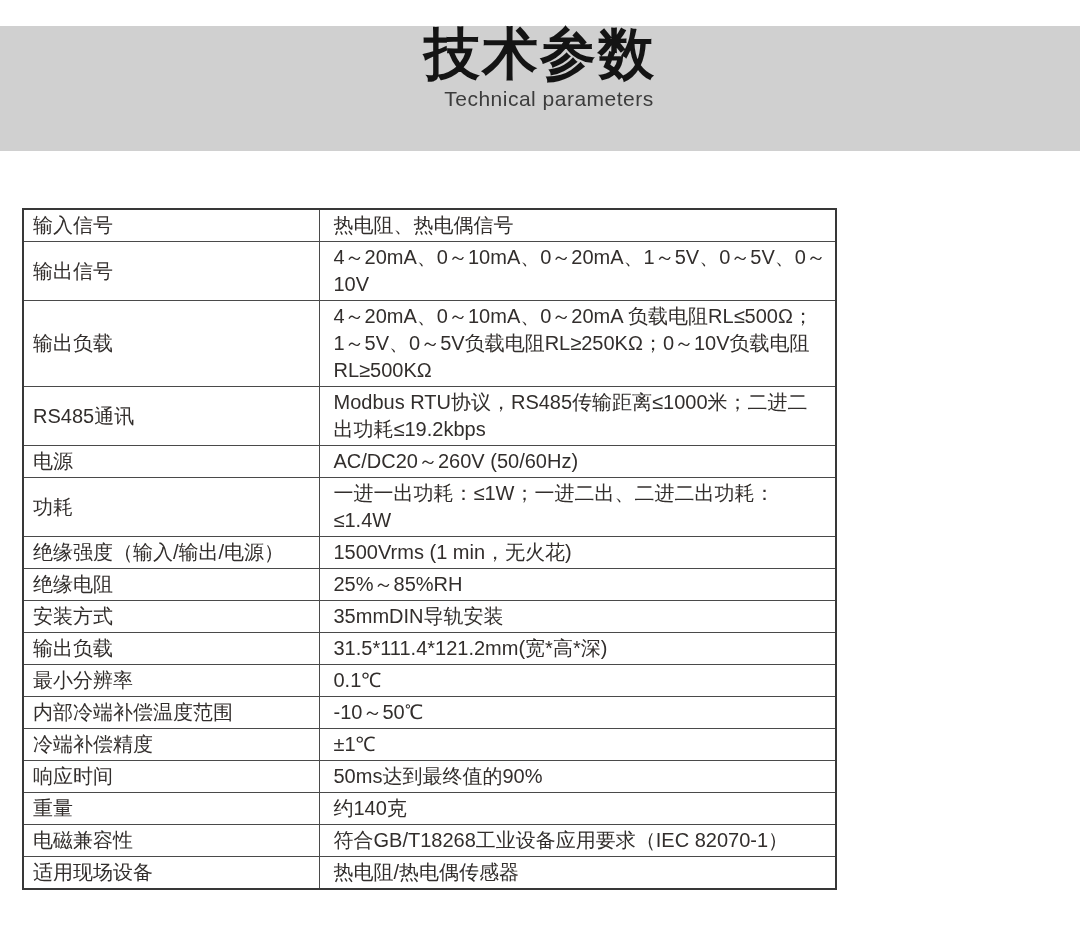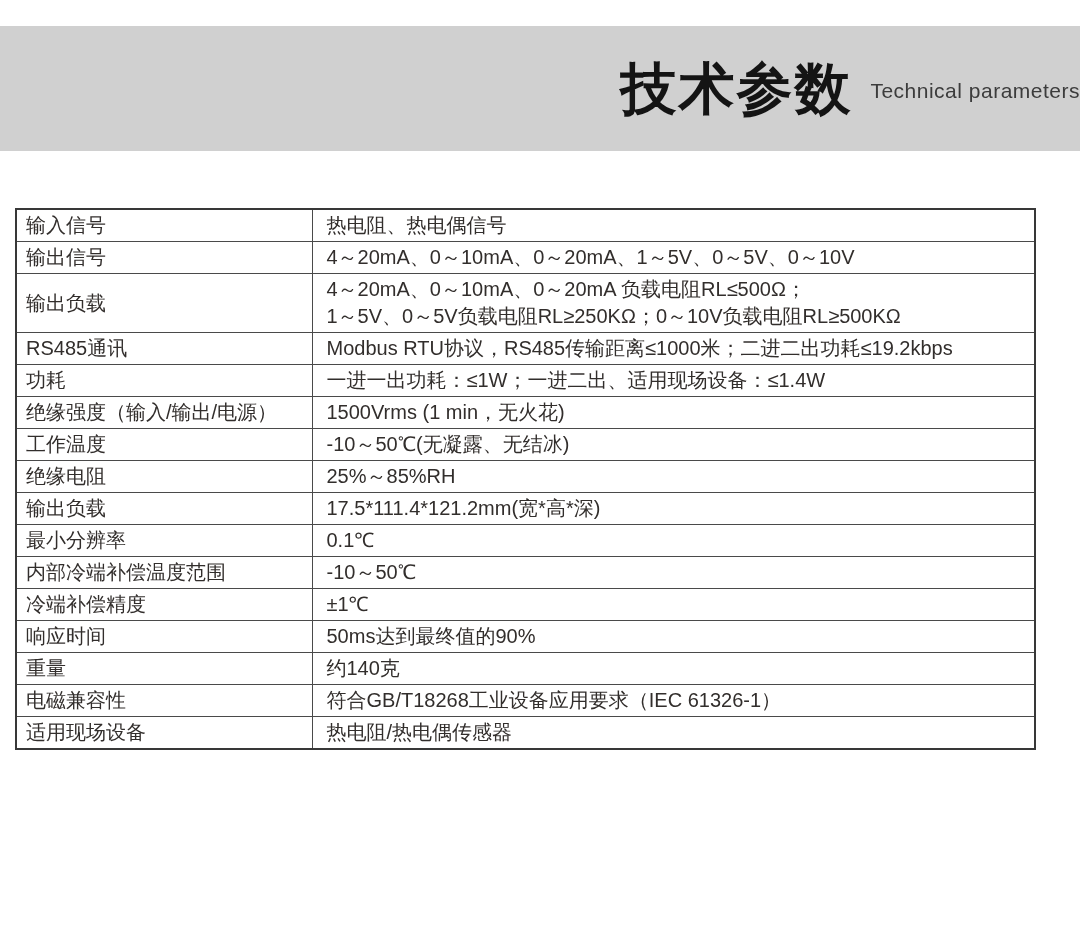--- a/index.html
+++ b/index.html
@@ -15,43 +15,43 @@
     overflow: hidden;
   }
   .header-band {
     position: absolute;
     left: 0;
     top: 26px;
     width: 1080px;
     height: 125px;
     background: #d0d0d0;
     display: flex;
-    flex-direction: row;
+    flex-direction: column;
     align-items: center;
-    justify-content: flex-end;
+    justify-content: flex-start;
   }
   .page-title {
     font-size: 56px;
     font-weight: bold;
     color: #141414;
     line-height: 1.0;
     letter-spacing: 2px;
   }
   .page-subtitle {
     font-size: 21px;
     color: #3c3c3c;
     margin-top: 5px;
     letter-spacing: 0.5px;
     margin-left: 18px;
   }
   table.params {
     position: absolute;
-    left: 15px;
+    left: 22px;
     top: 208px;
-    width: 1021px;
+    width: 815px;
     border-collapse: collapse;
     table-layout: fixed;
     border: 2.5px solid #383838;
   }
   table.params col.c1 { width: 296px; }
   table.params td {
     border: 1.5px solid #4a4a4a;
     font-size: 20px;
     color: #322e2c;
     height: 27px;
@@ -88,38 +88,42 @@
       <tr>
         <td class="param-name">输出负载</td>
         <td class="param-value">4～20mA、0～10mA、0～20mA 负载电阻RL≤500Ω；
 1～5V、0～5V负载电阻RL≥250KΩ；0～10V负载电阻RL≥500KΩ</td>
       </tr>
       <tr>
         <td class="param-name">RS485通讯</td>
         <td class="param-value">Modbus RTU协议，RS485传输距离≤1000米；二进二出功耗≤19.2kbps</td>
       </tr>
       <tr>
+        <td class="param-name">电源</td>
+        <td class="param-value">AC/DC20～260V (50/60Hz)</td>
+      </tr>
+      <tr>
         <td class="param-name">功耗</td>
-        <td class="param-value">一进一出功耗：≤1W；一进二出、适用现场设备：≤1.4W</td>
+        <td class="param-value">一进一出功耗：≤1W；一进二出、二进二出功耗：≤1.4W</td>
       </tr>
       <tr>
         <td class="param-name">绝缘强度（输入/输出/电源）</td>
         <td class="param-value">1500Vrms (1 min，无火花)</td>
       </tr>
       <tr>
-        <td class="param-name">工作温度</td>
-        <td class="param-value">-10～50℃(无凝露、无结冰)</td>
-      </tr>
-      <tr>
         <td class="param-name">绝缘电阻</td>
         <td class="param-value">25%～85%RH</td>
       </tr>
       <tr>
+        <td class="param-name">安装方式</td>
+        <td class="param-value">35mmDIN导轨安装</td>
+      </tr>
+      <tr>
         <td class="param-name">输出负载</td>
-        <td class="param-value">17.5*111.4*121.2mm(宽*高*深)</td>
+        <td class="param-value">31.5*111.4*121.2mm(宽*高*深)</td>
       </tr>
       <tr>
         <td class="param-name">最小分辨率</td>
         <td class="param-value">0.1℃</td>
       </tr>
       <tr>
         <td class="param-name">内部冷端补偿温度范围</td>
         <td class="param-value">-10～50℃</td>
       </tr>
       <tr>
@@ -129,20 +133,20 @@
       <tr>
         <td class="param-name">响应时间</td>
         <td class="param-value">50ms达到最终值的90%</td>
       </tr>
       <tr>
         <td class="param-name">重量</td>
         <td class="param-value">约140克</td>
       </tr>
       <tr>
         <td class="param-name">电磁兼容性</td>
-        <td class="param-value">符合GB/T18268工业设备应用要求（IEC 61326-1）</td>
+        <td class="param-value">符合GB/T18268工业设备应用要求（IEC 82070-1）</td>
       </tr>
       <tr>
         <td class="param-name">适用现场设备</td>
         <td class="param-value">热电阻/热电偶传感器</td>
       </tr>
     </tbody>
 </table>
 
 </body></html>

